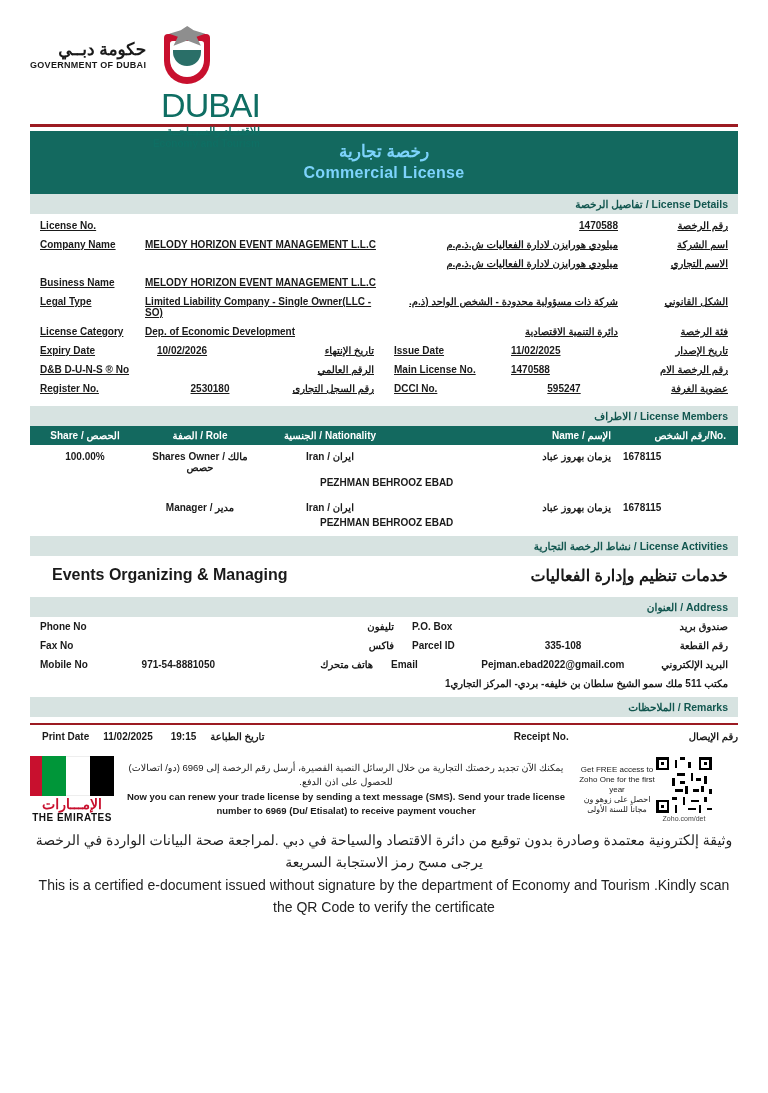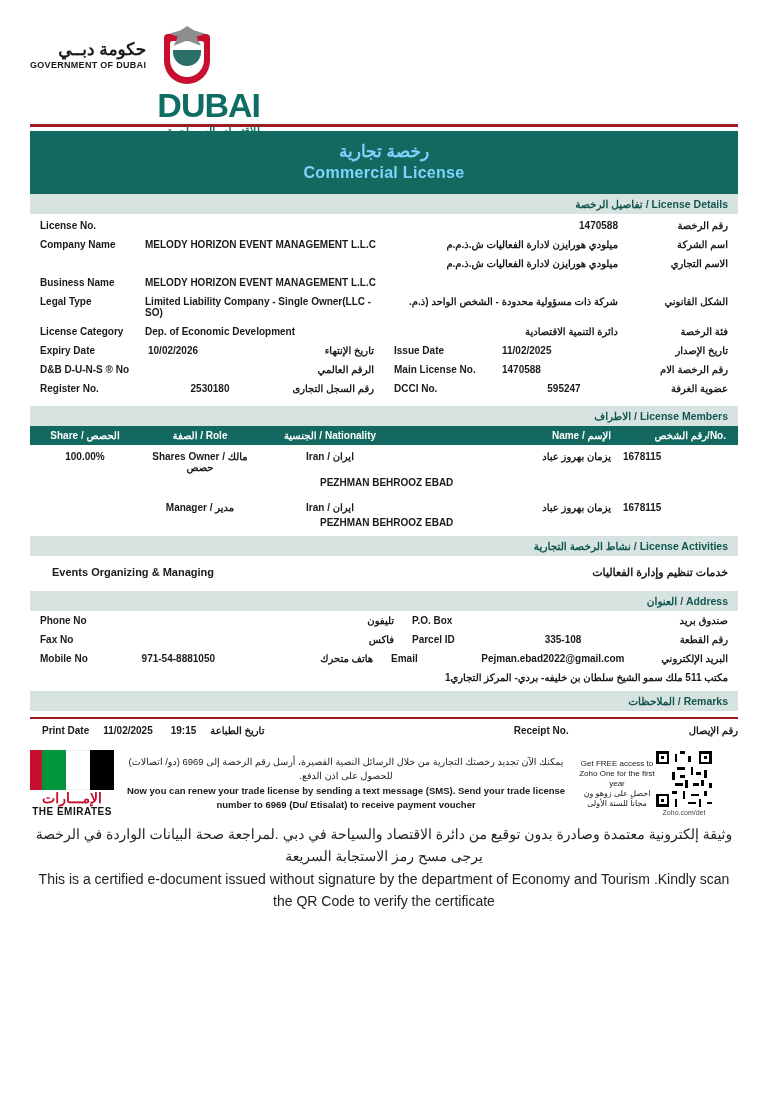--- a/index.html
+++ b/index.html
@@ -33,51 +33,51 @@
     position:absolute; left: 13px; top: 2px; width: 36px; height: 30px;
     background: #8e8e8e;
     clip-path: polygon(50% 0%, 68% 14%, 100% 26%, 76% 36%, 88% 66%, 50% 48%, 12% 66%, 24% 36%, 0% 26%, 32% 14%);
   }
   .emblem .boat {
     position:absolute; left: 17px; top: 26px; width: 28px; height: 16px;
     background: #2a6f68; border-radius: 0 0 14px 14px;
   }
   .qr-top { width: 96px; height: 96px; }
   .dubai-block { width: 230px; text-align: right; line-height: 1.15; }
-  .dubai-word { font-size: 34px; font-weight: bold; color: #0f6e63; letter-spacing: -1px; }
+  .dubai-word { font-size: 34px; font-weight: normal; color: #0f6e63; letter-spacing: -1px; }
   .dubai-ar { font-size: 11px; color: #0f6e63; font-weight: bold; }
   .dubai-en { font-size: 10px; color: #0f6e63; font-weight: bold; }
 
   .rule { height: 3px; background: #9c1b22; margin: 6px 0 0 0; }
 
   
   .title-band {
     background: #13695f; color: #7dd3fc; text-align: center;
     padding: 10px 0 12px 0; margin-top: 4px;
   }
   .title-ar { font-size: 17px; font-weight: bold; margin-bottom: 2px; }
   .title-en { font-size: 16px; font-weight: bold; letter-spacing: 0.3px; }
 
   
   .sec-bar {
     background: #d7e3e1; color: #12564f; font-size: 10.5px; font-weight: bold;
     text-align: right; padding: 4px 10px; margin-top: 0px;
   }
 
   
-  .rows { padding: 2px 0 0 0; }
+  .rows { padding: 2px 0 0 0; text-decoration: underline; }
   .row { display: flex; align-items: flex-start; font-size: 10px; padding: 4px 0; }
   .c-label-en { width: 115px; font-weight: bold; padding-left: 10px; color:#1a1a1a; }
   .c-val-en   { width: 240px; font-weight: bold; color:#1a1a1a; }
   .c-val-ar   { flex: 1; text-align: right; padding-right: 10px; font-weight: bold; color:#1a1a1a; direction: rtl; }
   .c-label-ar { width: 110px; text-align: right; padding-right: 10px; font-weight: bold; color:#1a1a1a; }
 
   
   .row2 { display:flex; font-size: 10px; padding: 4px 0; }
-  .half { display:flex; width: 50%; align-items:flex-start; }
+  .half { display:flex; width: 50%; align-items:flex-start;gap:9px; }
   .h-label { width: 118px; font-weight: bold; padding-left: 10px; }
   .h-val { flex:1; font-weight: bold; }
   .h-ar { width: 112px; text-align:right; padding-right: 10px; font-weight:bold; direction: rtl; }
 
   
   .members-head {
     display:flex; background:#13695f; color:#fff; font-size:10px; font-weight:bold;
   }
   .members-head div { padding: 4px 6px; text-align:center; }
   .mh-share { width: 110px; }
@@ -88,21 +88,21 @@
 
   .member-row { display:flex; font-size: 10px; font-weight: bold; padding: 6px 0 2px 0; }
   .member-row .m-share { width:110px; text-align:center; }
   .member-row .m-role  { width:120px; text-align:center; }
   .member-row .m-nat   { width:140px; text-align:center; }
   .member-row .m-name  { flex:1; text-align:right; padding-right:12px; direction: rtl;}
   .member-row .m-id    { width:115px; text-align:left; padding-right:12px; }
   .member-name-en { font-size:10px; font-weight:bold; padding: 2px 0 8px 0; margin-right: 156px; text-align:left; padding-left: 290px; }
 
   
-  .act-row { display:flex; font-size:11px; font-weight:bold; padding: 10px 0 12px 0; }
+  .act-row { display:flex; font-size:16px; font-weight:bold; padding: 10px 0 12px 0; }
   .act-en { padding-left: 22px; flex:1; }
   .act-ar { flex:1; text-align:right; padding-right: 10px; direction: rtl; }
 
   
   .addr-row { display:flex; font-size:10px; padding: 4px 0; }
   .a-l1 { width: 118px; font-weight:bold; padding-left:10px; }
   .a-v1 { width: 140px; font-weight:bold; }
   .a-ar1 { width: 120px; text-align:right; padding-right: 14px; font-weight:bold; direction: rtl;}
   .a-l2 { width: 100px; font-weight:bold; padding-left: 4px; }
   .a-v2 { flex:1; font-weight:bold; text-align:center; }

